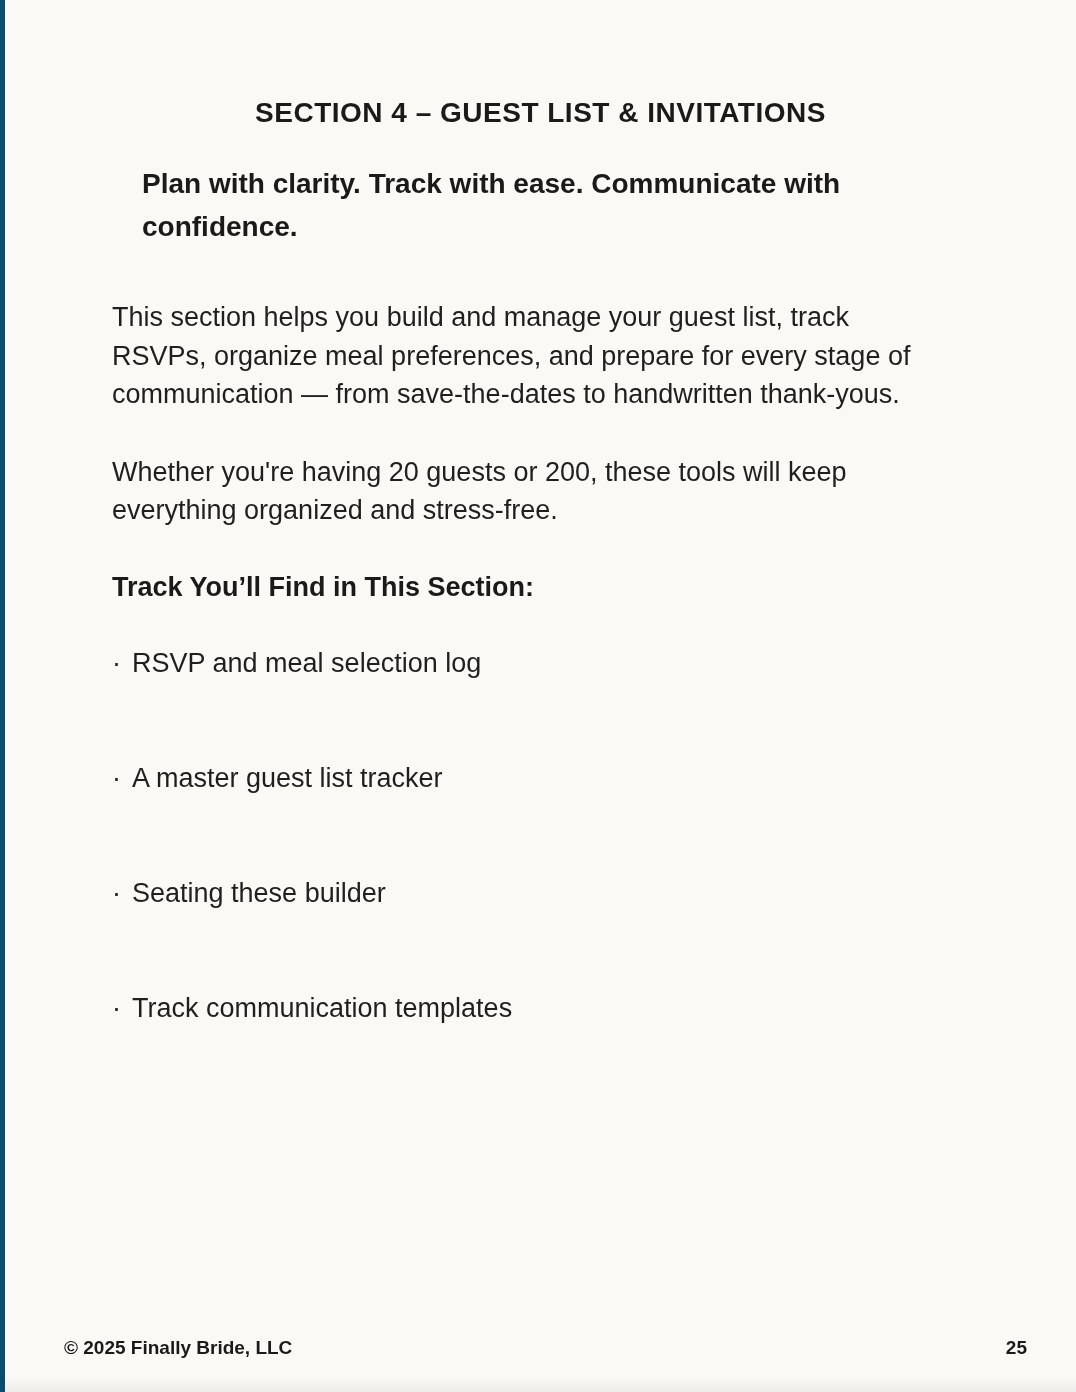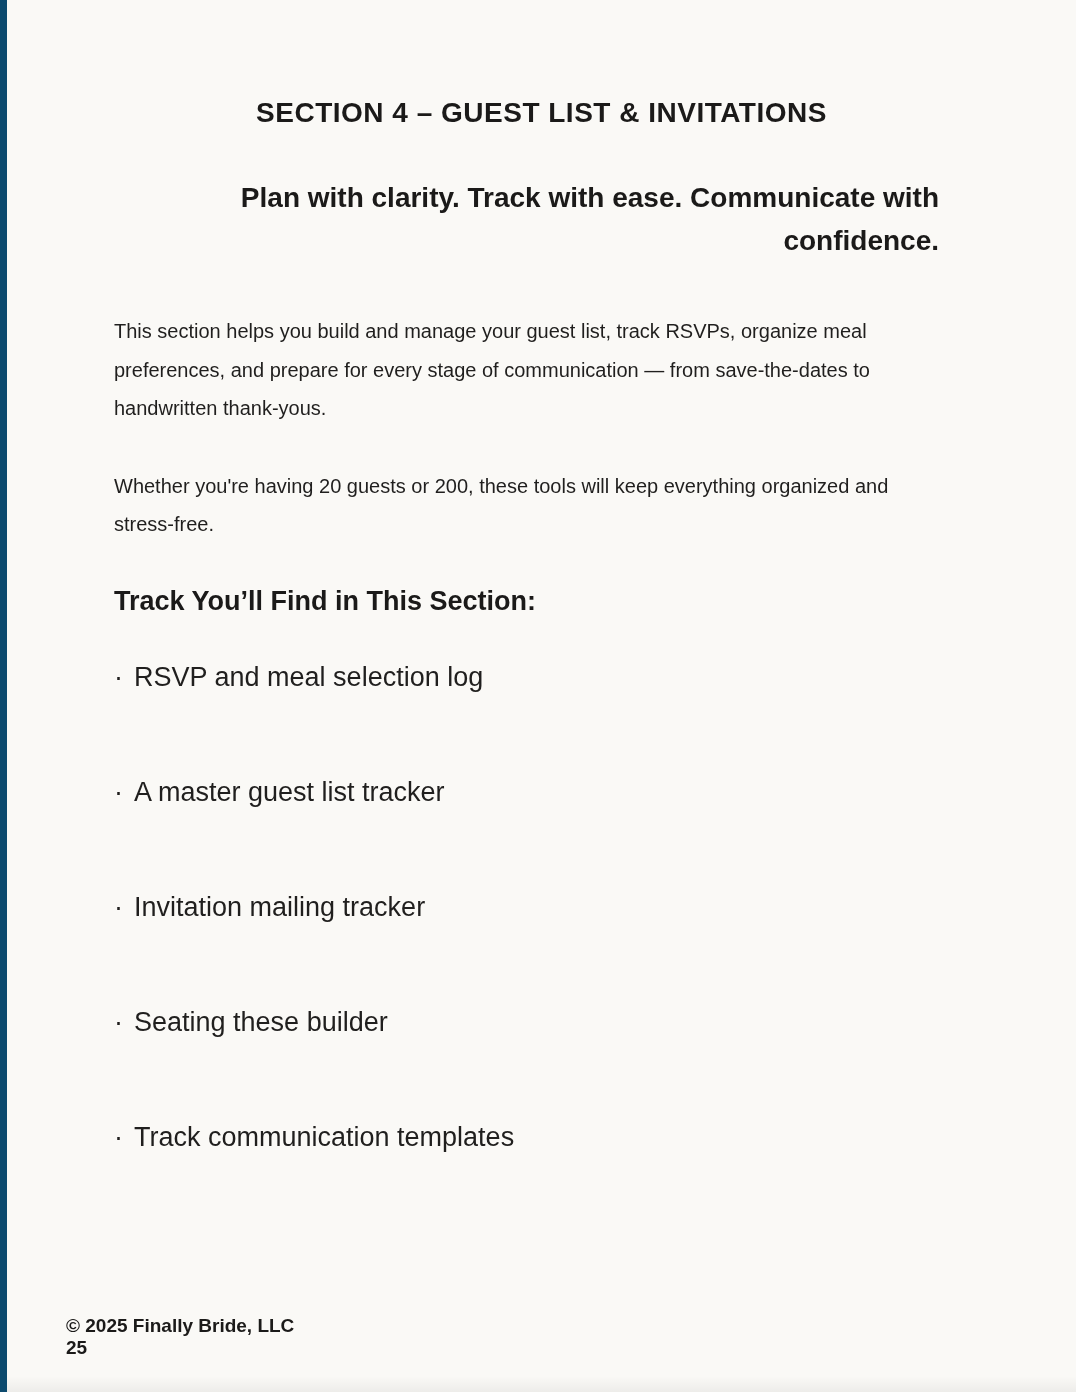--- a/index.html
+++ b/index.html
@@ -6,21 +6,21 @@
       margin: 0;
       padding: 0;
       background: #e9e7e4;
     }
     .page {
       position: relative;
       width: 1076px;
       height: 1392px;
       margin: 0 auto;
       background: #faf9f6;
-      border-left: 7px solid #0c4a6e;
+      border-left: 5px solid #0c4a6e;
       box-sizing: border-box;
       font-family: "Liberation Sans", "DejaVu Sans", sans-serif;
       color: #1c1b1a;
       overflow: hidden;
     }
     .page::after {
       content: '';
       position: absolute;
       bottom: 0;
       left: 0;
@@ -35,31 +35,31 @@
     .section-title {
       margin: 0;
       text-align: center;
       font-size: 28px;
       font-weight: bold;
       letter-spacing: 0.5px;
       line-height: 34px;
       color: #1b1a19;
     }
     .tagline {
-      margin: 46px 30px 0 30px;
-      text-align: right;
+      margin: 32px 30px 0 30px;
+      text-align: left;
       font-size: 28px;
       font-weight: bold;
       line-height: 43px;
       color: #1b1a19;
     }
     .body-paragraph {
       margin: 50px 0 0 0;
       max-width: 835px;
-      font-size: 20px;
+      font-size: 27px;
       font-weight: 400;
       line-height: 38.5px;
       color: #201f1e;
     }
     .body-paragraph + .body-paragraph {
       margin-top: 39px;
     }
     .list-heading {
       margin: 38px 0 0 0;
       font-size: 27px;
@@ -86,21 +86,20 @@
       position: absolute;
       left: 59px;
       right: 49px;
       bottom: 33px;
       display: flex;
       justify-content: space-between;
       align-items: baseline;
       font-size: 19px;
       font-weight: bold;
       color: #1b1a19;
-      flex-direction: column;
     }
   </style>
 </head>
 <body>
 
 <div class="page">
   <div class="content">
 
     <h1 class="section-title">SECTION 4 – GUEST LIST &amp; INVITATIONS</h1>
 
@@ -113,23 +112,20 @@
     <h3 class="list-heading">Track You’ll Find in This Section:</h3>
 
     <ul class="find-list">
       <li>
         <span class="bullet-dot">·</span><span>RSVP and meal selection log</span>
       </li>
       <li>
         <span class="bullet-dot">·</span><span>A master guest list tracker</span>
       </li>
       <li>
-        <span class="bullet-dot">·</span><span>Invitation mailing tracker</span>
-      </li>
-      <li>
         <span class="bullet-dot">·</span><span>Seating these builder</span>
       </li>
       <li>
         <span class="bullet-dot">·</span><span>Track communication templates</span>
       </li>
     </ul>
 
   </div>
 
   <div class="page-footer">

